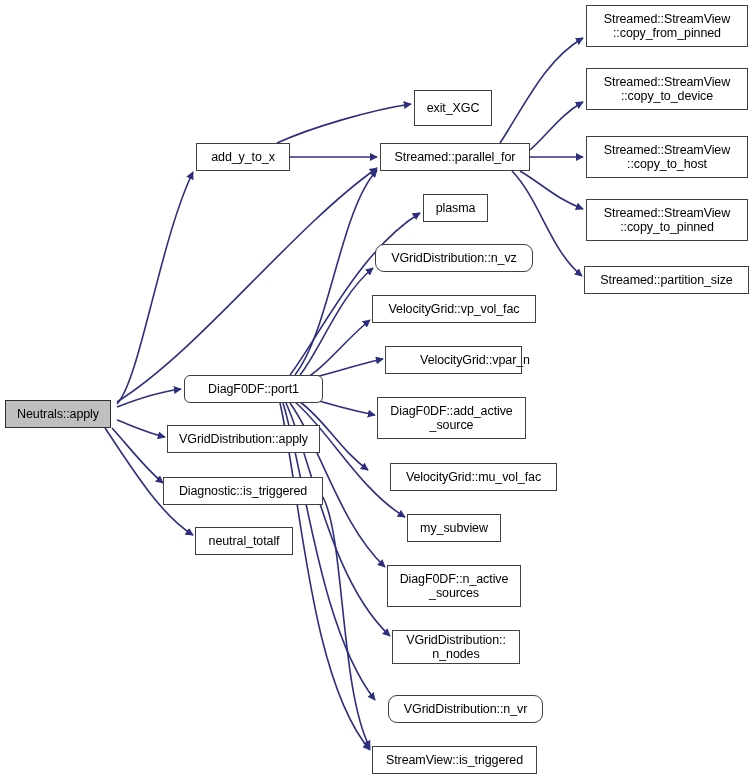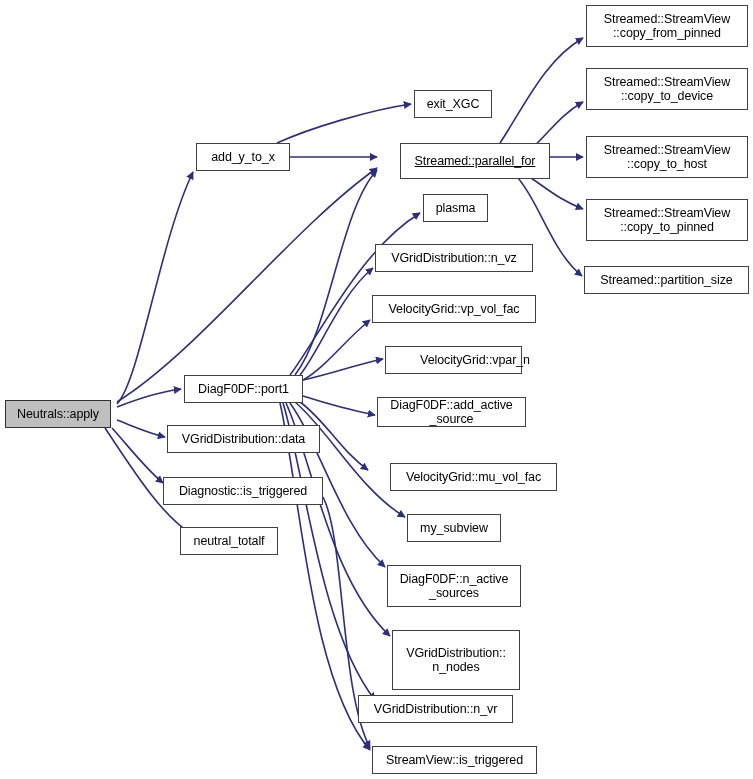--- a/index.html
+++ b/index.html
@@ -79,39 +79,39 @@
         <path d="M500,143 C525,105 545,60 583,38" fill="none" stroke="#2e2e7f" stroke-width="1.6" marker-end="url(#arrowhead)"></path>
         <path d="M530,150 C550,132 560,115 583,102" fill="none" stroke="#2e2e7f" stroke-width="1.6" marker-end="url(#arrowhead)"></path>
         <path d="M530,157 L583,157" fill="none" stroke="#2e2e7f" stroke-width="1.6" marker-end="url(#arrowhead)"></path>
         <path d="M520,171 C545,186 555,198 583,209" fill="none" stroke="#2e2e7f" stroke-width="1.6" marker-end="url(#arrowhead)"></path>
         <path d="M512,171 C540,200 550,250 582,276" fill="none" stroke="#2e2e7f" stroke-width="1.6" marker-end="url(#arrowhead)"></path>
       </g>
   </svg>
   <div id="nodes-group">
       <div class="node root" style="left: 5px; top: 400px; width: 106px; height: 28px;">Neutrals::apply</div>
       <div class="node" style="left: 196px; top: 143px; width: 94px; height: 28px;">add_y_to_x</div>
-      <div class="node" style="left: 184px; top: 375px; width: 119px; height: 28px;">DiagF0DF::port1</div>
-      <div class="node" style="left: 167px; top: 425px; width: 153px; height: 28px;">VGridDistribution::data</div>
+      <div class="node" style="left: 184px; top: 375px; width: 139px; height: 28px; border-radius: 6px;">DiagF0DF::port1</div>
+      <div class="node" style="left: 167px; top: 425px; width: 153px; height: 28px;">VGridDistribution::apply</div>
       <div class="node" style="left: 163px; top: 477px; width: 160px; height: 28px;">Diagnostic::is_triggered</div>
-      <div class="node" style="left: 180px; top: 527px; width: 98px; height: 28px;">neutral_totalf</div>
-      <div class="node" style="left: 414px; top: 90px; width: 78px; height: 28px;">exit_XGC</div>
-      <div class="node" style="left: 400px; top: 143px; width: 150px; height: 36px; text-decoration: underline;">Streamed::parallel_for</div>
+      <div class="node" style="left: 195px; top: 527px; width: 98px; height: 28px;">neutral_totalf</div>
+      <div class="node" style="left: 414px; top: 90px; width: 78px; height: 36px;">exit_XGC</div>
+      <div class="node" style="left: 380px; top: 143px; width: 150px; height: 28px;">Streamed::parallel_for</div>
       <div class="node" style="left: 423px; top: 194px; width: 65px; height: 28px;">plasma</div>
-      <div class="node" style="left: 375px; top: 244px; width: 158px; height: 28px;">VGridDistribution::n_vz</div>
+      <div class="node" style="left: 375px; top: 244px; width: 158px; height: 28px; border-radius: 9px;">VGridDistribution::n_vz</div>
       <div class="node" style="left: 372px; top: 295px; width: 164px; height: 28px;">VelocityGrid::vp_vol_fac</div>
       <div class="node" style="left: 385px; top: 346px; width: 137px; height: 28px; padding-left: 43px;">VelocityGrid::vpar_n</div>
-      <div class="node" style="left: 377px; top: 397px; width: 149px; height: 30px;">DiagF0DF::add_active
+      <div class="node" style="left: 377px; top: 397px; width: 149px; height: 42px;">DiagF0DF::add_active
 _source</div>
       <div class="node" style="left: 390px; top: 463px; width: 167px; height: 28px;">VelocityGrid::mu_vol_fac</div>
       <div class="node" style="left: 407px; top: 514px; width: 94px; height: 28px;">my_subview</div>
       <div class="node" style="left: 387px; top: 565px; width: 134px; height: 42px;">DiagF0DF::n_active
 _sources</div>
-      <div class="node" style="left: 392px; top: 630px; width: 128px; height: 60px;">VGridDistribution::
+      <div class="node" style="left: 392px; top: 630px; width: 128px; height: 34px;">VGridDistribution::
 n_nodes</div>
-      <div class="node" style="left: 358px; top: 695px; width: 155px; height: 28px;">VGridDistribution::n_vr</div>
+      <div class="node" style="left: 388px; top: 695px; width: 155px; height: 28px; border-radius: 9px;">VGridDistribution::n_vr</div>
       <div class="node" style="left: 372px; top: 746px; width: 165px; height: 28px;">StreamView::is_triggered</div>
       <div class="node" style="left: 586px; top: 5px; width: 162px; height: 42px;">Streamed::StreamView
 ::copy_from_pinned</div>
       <div class="node" style="left: 586px; top: 68px; width: 162px; height: 42px;">Streamed::StreamView
 ::copy_to_device</div>
       <div class="node" style="left: 586px; top: 136px; width: 162px; height: 42px;">Streamed::StreamView
 ::copy_to_host</div>
       <div class="node" style="left: 586px; top: 199px; width: 162px; height: 42px;">Streamed::StreamView
 ::copy_to_pinned</div>
       <div class="node" style="left: 584px; top: 266px; width: 165px; height: 28px;">Streamed::partition_size</div>

